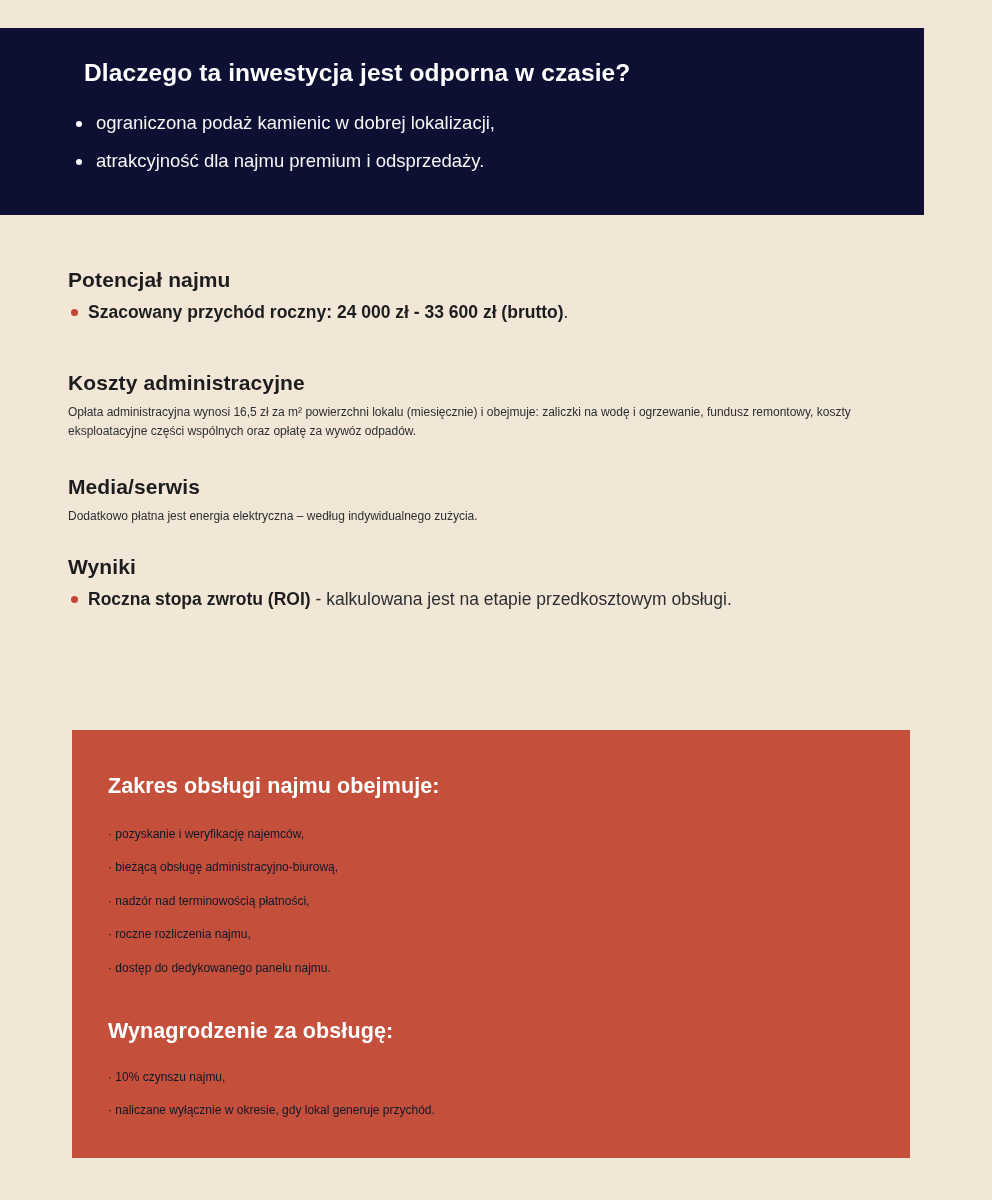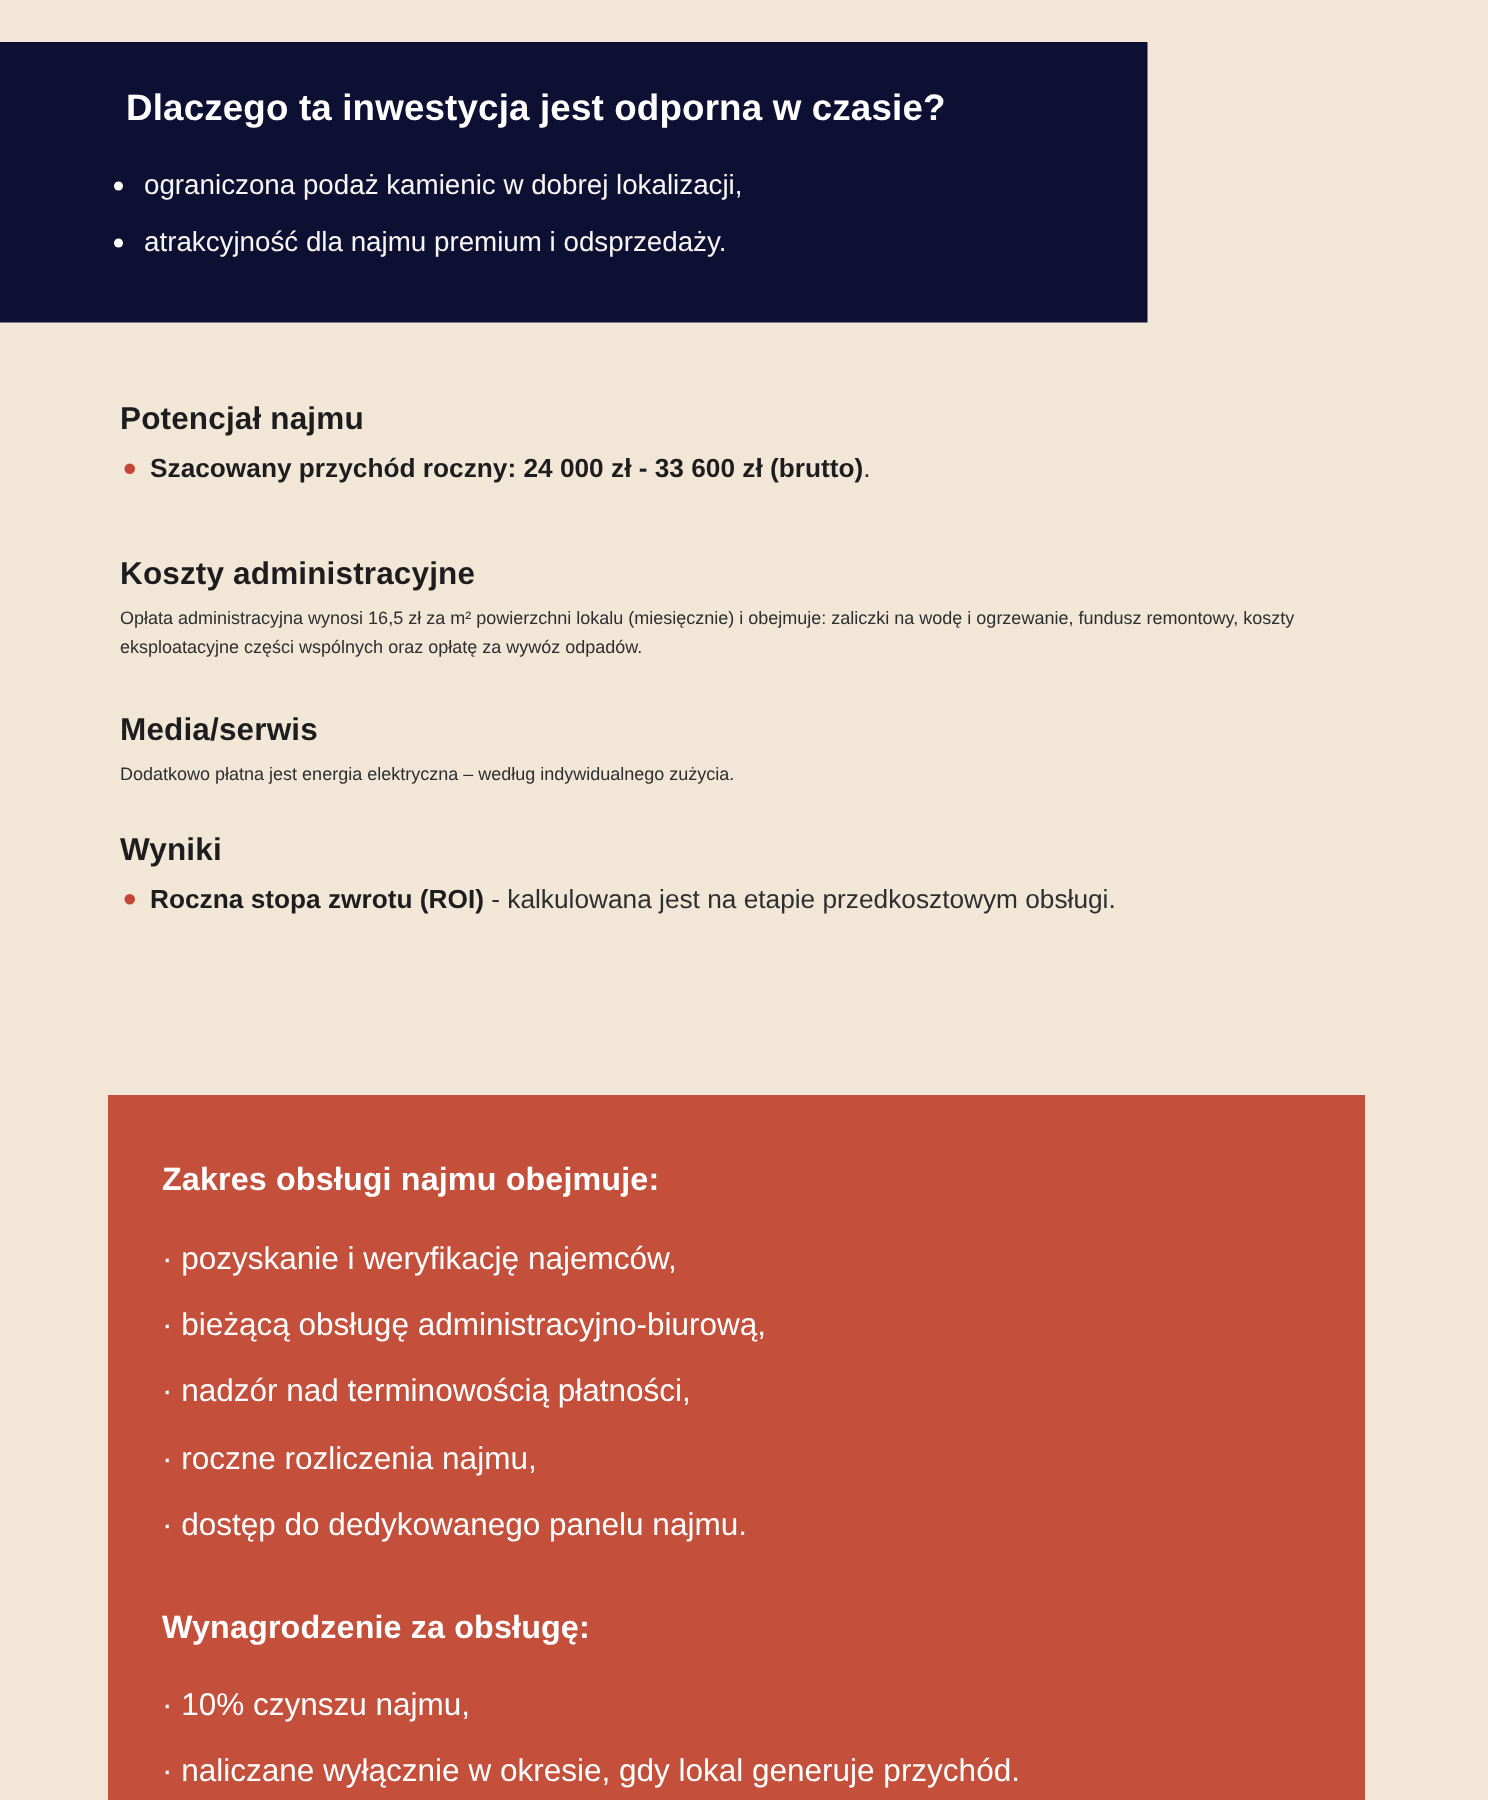--- a/index.html
+++ b/index.html
@@ -14,21 +14,21 @@
     color: #2b2b2b;
     overflow: hidden;
     position: relative;
   }
 
   
   .navy-banner {
     position: absolute;
     left: 0;
     top: 28px;
-    width: 765px;
+    width: 924px;
     background: #0d0f33;
     color: #ffffff;
     padding: 30px 0 32px 0;
     box-sizing: border-box;
   }
   .navy-banner h1 {
     margin: 0 0 26px 0;
     padding: 0 0 0 84px;
     font-size: 24.5px;
     font-weight: bold;
@@ -56,21 +56,21 @@
     top: 8px;
     width: 6px;
     height: 6px;
     border-radius: 50%;
     background: #ffffff;
   }
 
   
   .content {
     position: absolute;
-    left: 80px;
+    left: 68px;
     top: 268px;
     width: 850px;
   }
   .sect { margin-bottom: 0; }
   .sect h2 {
     margin: 0 0 8px 0;
     font-size: 21px;
     font-weight: bold;
     color: #1d1d1f;
     letter-spacing: 0.1px;
@@ -124,24 +124,24 @@
   .red-box h3.second {
     margin-top: 44px;
     margin-bottom: 26px;
   }
   .red-list {
     list-style: none;
     margin: 0;
     padding: 0 0 0 36px;
   }
   .red-list li {
-    font-size: 21px;
+    font-size: 12px;
     line-height: 1.2;
     margin-bottom: 19px;
-    color: #ffffff;
+    color: #0f172a;
     font-weight: 400;
   }
   .red-list li:last-child { margin-bottom: 0; }
 </style>
 </head>
 <body>
 
 <section class="navy-banner">
   <h1>Dlaczego ta inwestycja jest odporna w czasie?</h1>
   <ul class="navy-list">

